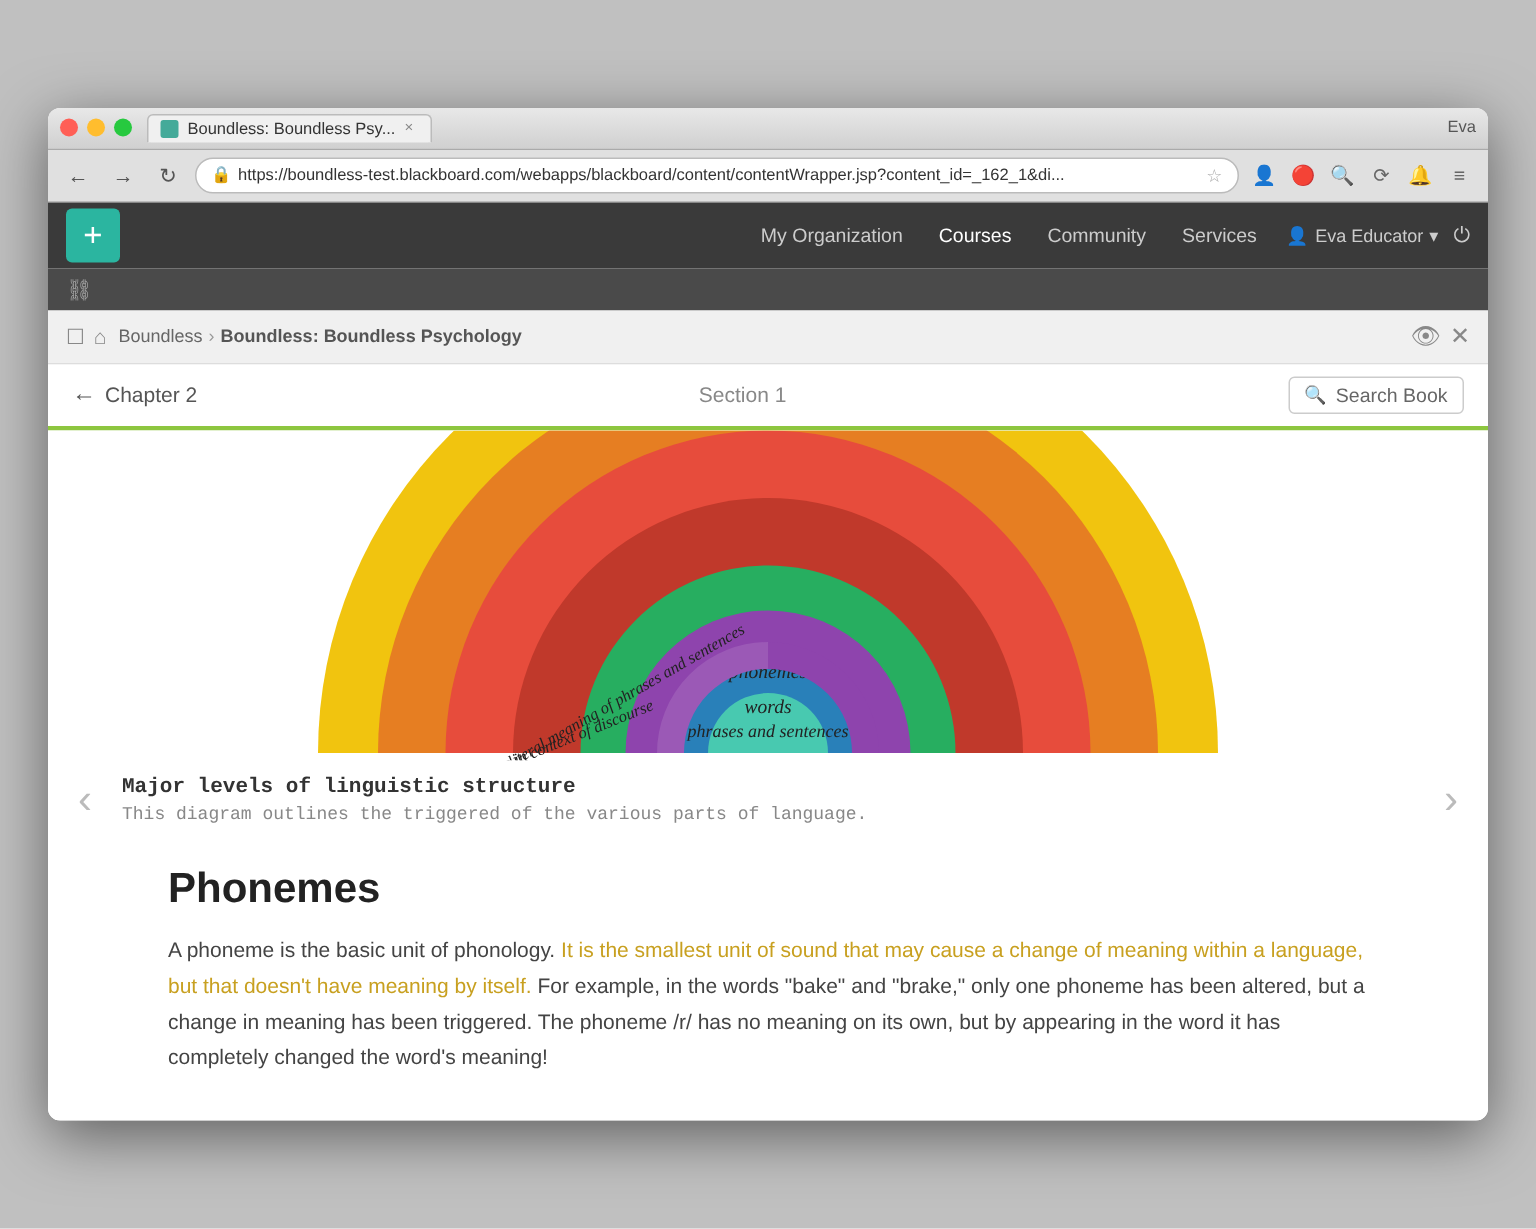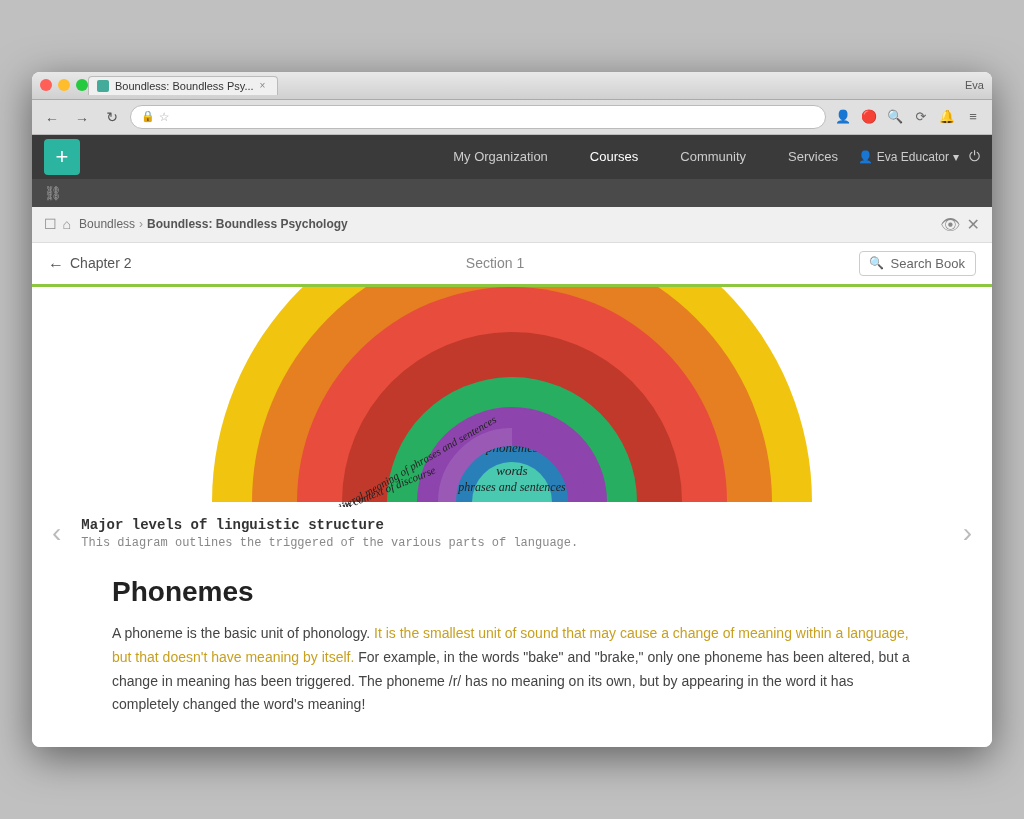--- a/index.html
+++ b/index.html
@@ -29,21 +29,21 @@
       border-bottom: 1px solid #aaa;
     }
     .traffic-lights { display: flex; gap: 6px; }
     .tl { width: 12px; height: 12px; border-radius: 50%; }
     .tl-red { background: #ff5f56; }
     .tl-yellow { background: #ffbd2e; }
     .tl-green { background: #27c93f; }
     .tab-bar {
       display: flex;
       align-items: center;
-      margin-left: 0;
+      margin-left: 10px;
       flex: 1;
     }
     .tab {
       background: #f0f0f0;
       border: 1px solid #bbb;
       border-bottom: none;
       border-radius: 4px 4px 0 0;
       padding: 3px 12px 3px 8px;
       font-size: 11px;
       color: #333;
@@ -116,21 +116,21 @@
       background: #2bb5a0;
       border-radius: 4px;
       display: flex; align-items: center; justify-content: center;
       color: white;
       font-size: 22px;
       font-weight: 300;
     }
     .lms-nav {
       margin-left: auto;
       display: flex;
-      gap: 42px;
+      gap: 24px;
     }
     .lms-nav-item {
       color: #ccc;
       font-size: 13px;
       cursor: pointer;
     }
     .lms-nav-item.active { color: #fff; font-weight: 400; }
     .lms-user {
       margin-left: 20px;
       color: #ccc;
@@ -304,20 +304,21 @@
       <span>←</span>
     </button>
     <button class="nav-btn">
       <span>→</span>
     </button>
     <button class="nav-btn">
       <span>↻</span>
     </button>
     <div class="address-bar">
       <span class="address-bar-lock">🔒</span>
+      <span class="address-text">https://boundless-test.blackboard.com/webapps/blackboard/content/contentWrapper.jsp?content_id=_162_1&amp;di...</span>
       <span style="color:#aaa;font-size:12px;">☆</span>
     </div>
     <div class="toolbar-icons">
       <span class="toolbar-icon">👤</span>
       <span class="toolbar-icon">🔴</span>
       <span class="toolbar-icon">🔍</span>
       <span class="toolbar-icon">⟳</span>
       <span class="toolbar-icon">🔔</span>
       <span class="toolbar-icon">≡</span>
     </div>

